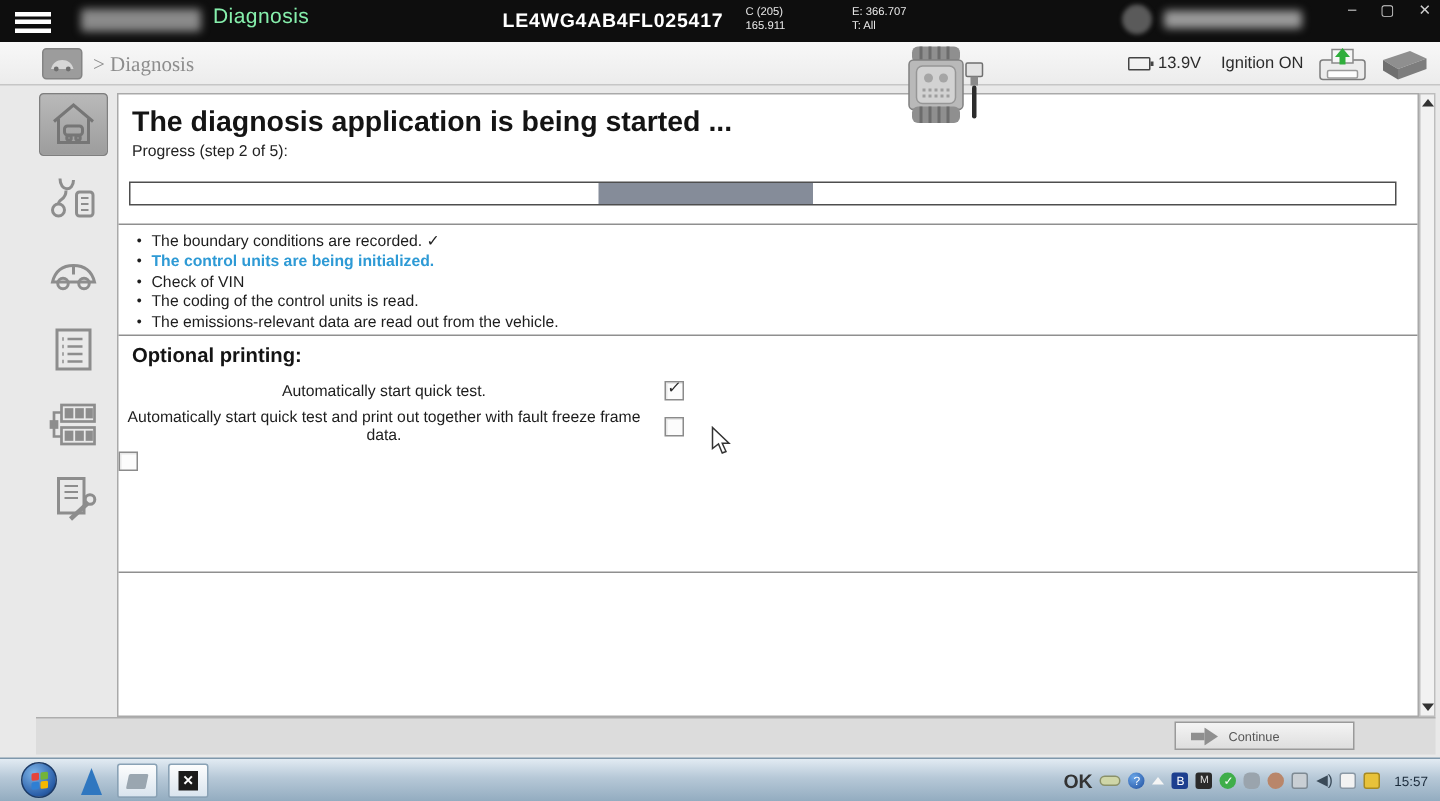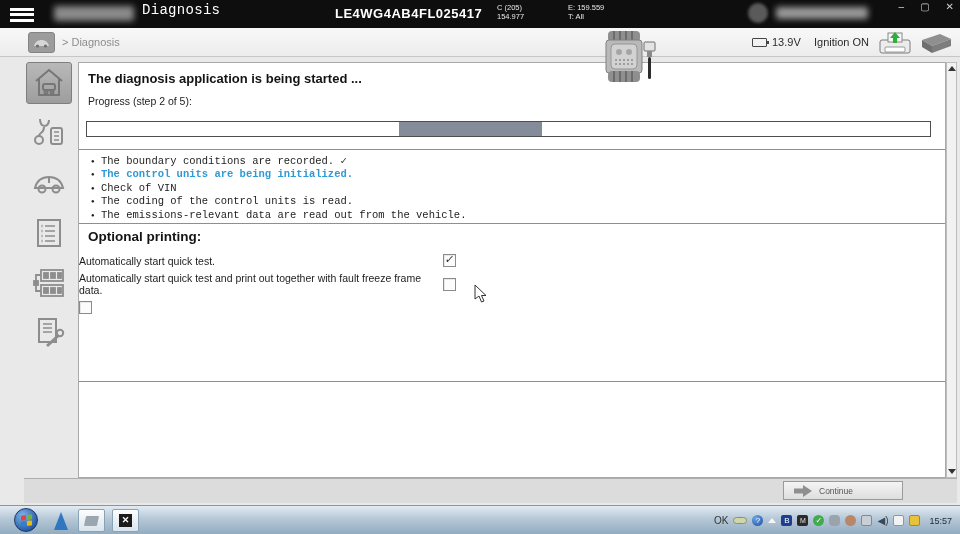--- a/index.html
+++ b/index.html
@@ -5,63 +5,63 @@
   * { margin:0; padding:0; box-sizing:border-box; }
   html,body { width:960px; height:534px; overflow:hidden; background:#fff; }
   body { font-family:"Liberation Sans", sans-serif; }
   .screen { position:relative; width:960px; height:534px; background:#e9e9e9; overflow:hidden; }
 
   
   .titlebar { position:absolute; top:0; left:0; width:960px; height:28px; background:#0e0e0e; color:#fff; }
   .hamburger { position:absolute; left:10px; top:5px; width:24px; height:18px; cursor:pointer; }
   .hamburger i { display:block; height:3px; background:#fff; margin:2.5px 0; }
   .brand-blur { position:absolute; left:54px; top:6px; width:80px; height:15px; background:#8a8a8a; filter:blur(3px); border-radius:2px; }
-  .app-title { position:absolute; left:142px; top:2px; font-size:14px; color:#ffffff; letter-spacing:.3px;font-family:Liberation Mono, monospace; }
+  .app-title { position:absolute; left:142px; top:2px; font-size:14px; color:#86efac; letter-spacing:.3px; }
   .vin { position:absolute; left:335px; top:6px; font-size:13px; font-weight:bold; color:#fff; letter-spacing:.5px; }
   .code-block { position:absolute; top:3px; font-size:7.5px; line-height:9px; color:#e8e8e8; }
   .code-a { left:497px; }
   .code-b { left:568px; }
   .avatar-blur { position:absolute; left:748px; top:3px; width:20px; height:20px; border-radius:50%; background:#5a5a5a; filter:blur(1.5px); }
   .user-blur { position:absolute; left:776px; top:7px; width:92px; height:12px; background:#9a9a9a; filter:blur(3px); border-radius:2px; }
   .win-controls { position:absolute; right:6px; top:1px; display:flex; gap:16px; color:#cfcfcf; font-size:10px; }
   .win-controls span { cursor:pointer; }
 
   
   .toolbar { position:absolute; top:28px; left:0; width:960px; height:29px; background:linear-gradient(#f8f8f8,#ececec); border-bottom:1px solid #c6c6c6; }
   .crumb-icon { position:absolute; left:28px; top:4px; width:27px; height:21px; background:#9c9c9c; border-radius:3px; border:1px solid #848484; }
   .crumb-icon svg { display:block; margin:6px auto 0; }
-  .breadcrumb { position:absolute; left:62px; top:8px; font-size:11px; color:#8d8d8d; }
+  .breadcrumb { position:absolute; left:62px; top:8px; font-size:14px; color:#8d8d8d;font-family:Liberation Serif, serif; }
   .batt-icon { position:absolute; left:752px; top:10px; width:15px; height:9px; border:1px solid #444; border-radius:1px; }
   .batt-icon:before { content:""; position:absolute; right:-3px; top:2px; width:2px; height:3px; background:#444; }
   .batt-text { position:absolute; left:772px; top:8px; font-size:11px; color:#2b2b2b; }
   .ign-text { position:absolute; left:814px; top:8px; font-size:11px; color:#2b2b2b; }
   .print-btn { position:absolute; left:876px; top:2px; width:38px; height:26px; cursor:pointer; }
   .book-btn { position:absolute; left:918px; top:4px; width:36px; height:23px; cursor:pointer; }
   .vci { position:absolute; left:598px; top:2px; width:64px; height:54px; z-index:5; }
 
   
   .sidebar { position:absolute; left:24px; top:62px; width:52px; }
   .side-btn { width:46px; height:42px; margin:0 0 8px 2px; display:flex; align-items:center; justify-content:center; border-radius:3px; cursor:pointer; }
   .side-btn.selected { background:linear-gradient(#b9b9b9,#9d9d9d); border:1px solid #7f7f7f; }
 
   .content { position:absolute; left:78px; top:62px; width:868px; height:416px; background:#fff; border:1px solid #a9a9a9; }
-  .page-title { position:absolute; left:9px; top:8px; font-size:13px; font-weight:bold; color:#141414; }
+  .page-title { position:absolute; left:9px; top:8px; font-size:19px; font-weight:bold; color:#141414; }
   .progress-label { position:absolute; left:9px; top:32px; font-size:10.5px; color:#232323; }
   .progress-bar { position:absolute; left:7px; top:58px; width:845px; height:16px; background:#fff; border:1px solid #4e4e4e; }
   .progress-fill { position:absolute; top:0; bottom:0; background:#858c99; }
   .sep { position:absolute; left:0; width:100%; border-top:1px solid #8f8f8f; }
   .sep1 { top:86px; } .sep2 { top:160px; } .sep3 { top:318px; }
-  .steps { position:absolute; left:12px; top:92px; list-style:none;font-family:Liberation Mono, monospace; }
+  .steps { position:absolute; left:12px; top:92px; list-style:none; }
   .step { font-size:10.5px; line-height:13.4px; color:#1d1d1d; padding-left:10px; position:relative; }
   .step:before { content:"●"; position:absolute; left:0; top:0; font-size:6px; color:#1d1d1d; line-height:13.4px; }
   .step.active { color:#2e9ad5; font-weight:bold; }
   .opt-heading { position:absolute; left:9px; top:166px; font-size:13.5px; font-weight:bold; color:#141414; }
   .opt-rows { position:absolute; left:0; top:186px; width:100%; }
   .opt-row { height:23.5px; display:flex; align-items:center; }
-  .opt-label { width:364px; text-align:left; font-size:10.5px; color:#1d1d1d; padding-right:10px; }
+  .opt-label { width:364px; text-align:center; font-size:10.5px; color:#1d1d1d; padding-right:10px; }
   .cb { width:13px; height:13px; border:1px solid #8b8b8b; background:#fcfcfc; box-shadow:inset 1px 1px 0 #e8e8e8; cursor:pointer; font-size:11px; line-height:11px; text-align:center; color:#2b2b2b; }
   .cb span { display:block; transform:translate(0,-1px) skewX(-8deg); }
 
   .vscroll { position:absolute; left:946px; top:62px; width:11px; height:416px; background:#f2f2f2; border:1px solid #bdbdbd; }
   .vs-arrow { position:absolute; left:1px; width:8px; height:0; border-left:4px solid transparent; border-right:4px solid transparent; }
   .vs-up { top:3px; border-bottom:5px solid #333; }
   .vs-down { bottom:3px; border-top:5px solid #333; }
 
   .footer { position:absolute; left:24px; top:478px; width:933px; height:25px; background:#dcdcdc; border-top:1px solid #adadad; }
   .continue-btn { position:absolute; left:759px; top:2px; width:120px; height:19px; background:linear-gradient(#f4f4f4,#dedede); border:1px solid #9a9a9a; display:flex; align-items:center; gap:7px; padding-left:10px; cursor:pointer; }
@@ -72,21 +72,21 @@
   .orb { position:absolute; left:14px; top:2px; width:24px; height:24px; border-radius:50%; background:radial-gradient(circle at 35% 30%, #7db4e8, #2a5ea8 70%, #16335e); border:1px solid #1c3a66; cursor:pointer; }
   .orb-flag { position:absolute; left:6px; top:6px; width:11px; height:11px; display:grid; grid-template-columns:1fr 1fr; gap:1px; transform:skewY(-6deg); }
   .orb-flag i { border-radius:1px; }
   .task-icon { position:absolute; top:3px; cursor:pointer; }
   .ti-tri { left:54px; width:0; height:0; border-left:7px solid transparent; border-right:7px solid transparent; border-bottom:18px solid #2f77c0; top:6px; }
   .ti-box { width:27px; height:23px; background:linear-gradient(#fdfdfd,#d9e4ee); border:1px solid #8aa2b5; border-radius:2px; display:flex; align-items:center; justify-content:center; }
   .ti-box1 { left:78px; } .ti-box2 { left:112px; }
   .ti-glyph1 { width:13px; height:10px; background:#9aa6b0; transform:skewX(-12deg); border-radius:1px; }
   .ti-glyph2 { width:13px; height:13px; background:#1b1b1b; color:#fff; font-size:9px; line-height:13px; text-align:center; font-weight:bold; }
   .tray { position:absolute; right:8px; top:0; height:29px; display:flex; align-items:center; gap:5px; }
-  .tray-ok { font-size:10px; color:#333; font-weight:normal; }
+  .tray-ok { font-size:13px; color:#333; font-weight:bold; }
   .tray-dot { width:11px; height:11px; border-radius:2px; cursor:pointer; }
   .tray-clock { font-size:9px; color:#1a2a3a; margin-left:4px; }
   .caret { width:0; height:0; border-left:4px solid transparent; border-right:4px solid transparent; border-bottom:5px solid #f5f5f5; cursor:pointer; }
 
   .cursor { position:absolute; left:474px; top:284px; z-index:50; pointer-events:none; }
 </style>
 </head>
 <body>
 
 <div class="screen">
@@ -95,24 +95,24 @@
     <div class="hamburger">
         <i></i>
         <i></i>
         <i></i>
       </div>
     <div class="brand-blur"></div>
     <div class="app-title">Diagnosis</div>
     <div class="vin">LE4WG4AB4FL025417</div>
     <div class="code-block code-a">
       <div>C (205)</div>
-      <div>154.977</div>
+      <div>165.911</div>
     </div>
     <div class="code-block code-b">
-      <div>E: 159.559</div>
+      <div>E: 366.707</div>
       <div>T: All</div>
     </div>
     <div class="avatar-blur"></div>
     <div class="user-blur"></div>
     <div class="win-controls">
       <span>–</span>
       <span>▢</span>
       <span>✕</span>
     </div>
   </div>

